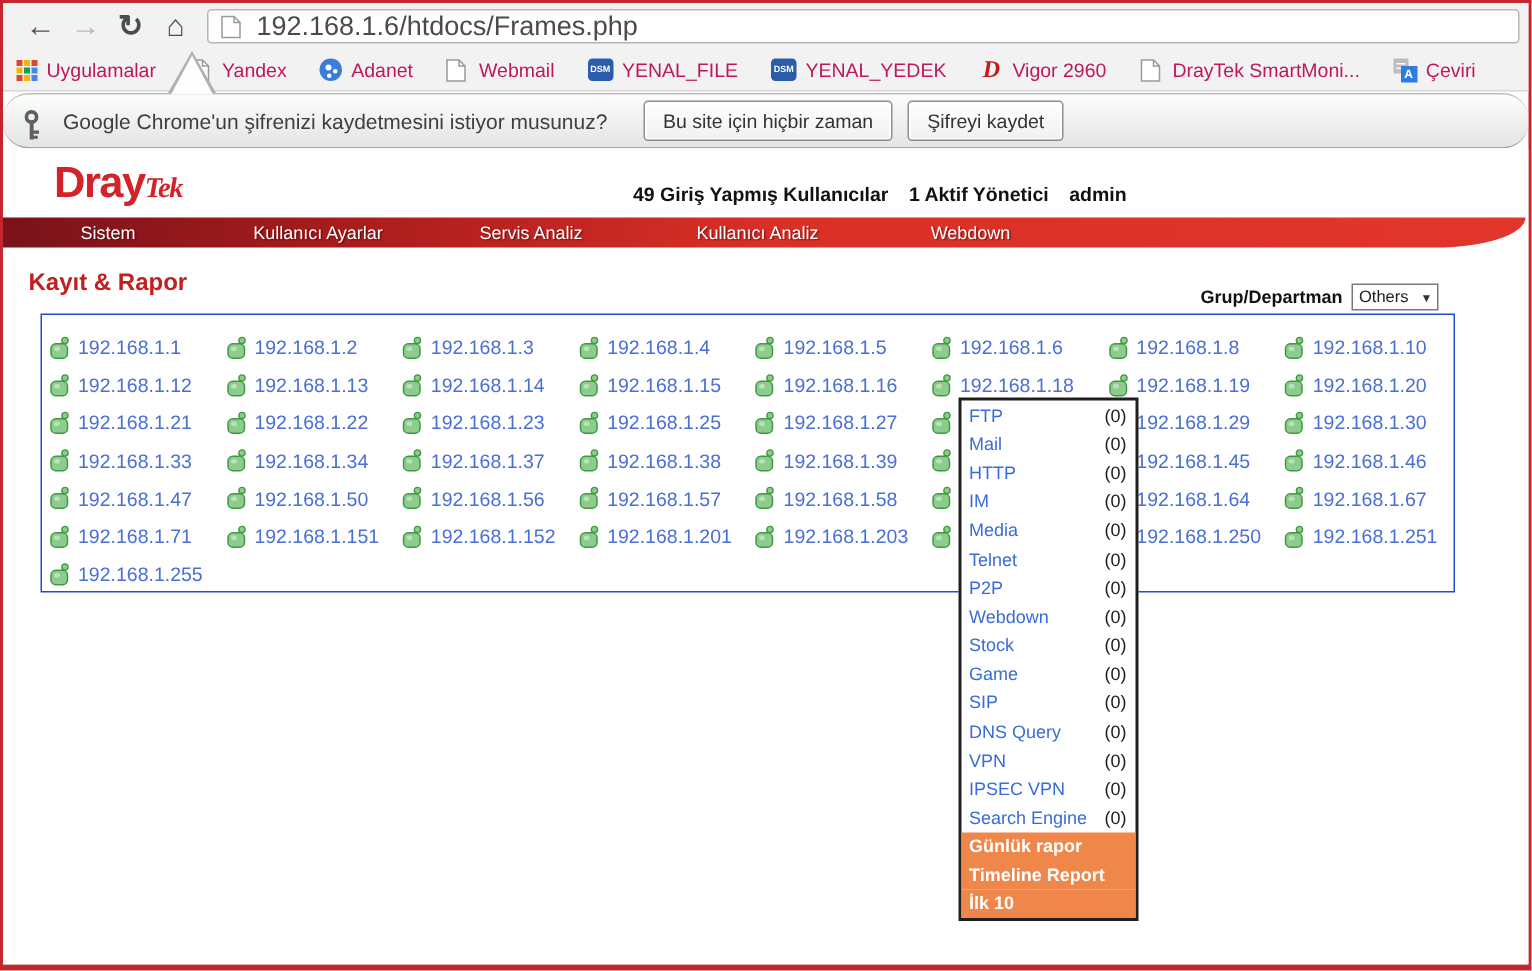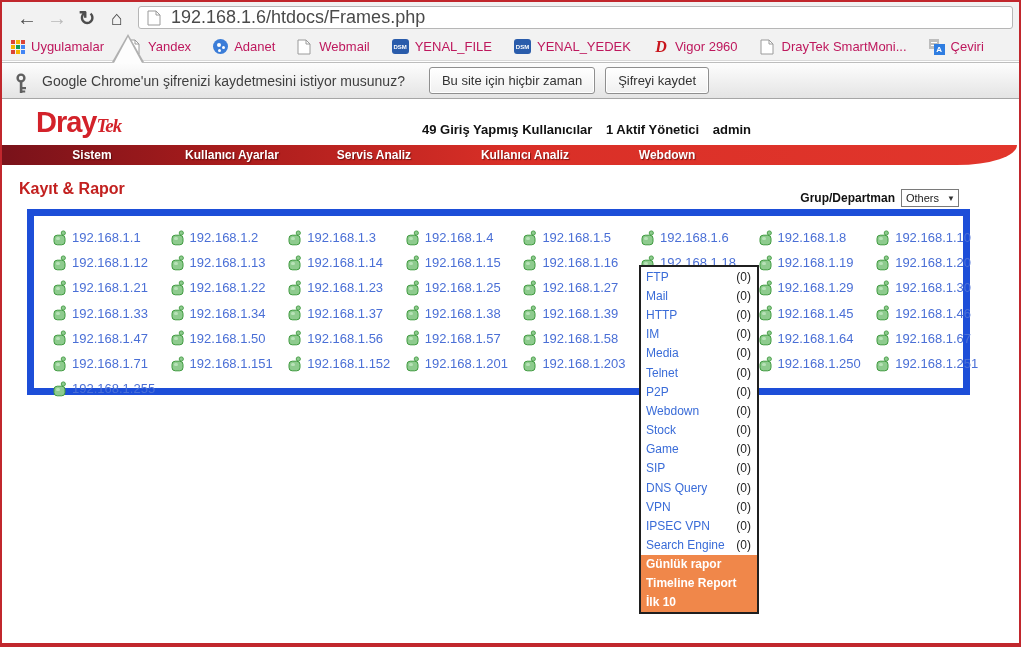--- a/index.html
+++ b/index.html
@@ -28,45 +28,45 @@
   .icon-circle i:nth-child(2){ left:9px; top:7px;}
   .icon-circle i:nth-child(3){ left:5px; top:10px;}
   .icon-dsm { width:17px; height:15px; background:#2a5cab; border-radius:3px; color:#fff; font-size:6px; font-weight:bold; display:flex; align-items:center; justify-content:center; letter-spacing:0; }
   .icon-dray { color:#c8161d; font-family:"Liberation Serif",serif; font-weight:bold; font-style:italic; font-size:16px; line-height:16px; text-align:center; }
   .icon-translate { }
   .icon-translate .sq1 { position:absolute; left:0; top:0; width:10px; height:10px; background:#bdbdbd; }
   .icon-translate .sq1 i { position:absolute; left:2px; top:3px; width:6px; height:1px; background:#fff; box-shadow:0 3px 0 #fff; display:block;}
   .icon-translate .sq2 { position:absolute; right:0; bottom:0; width:11px; height:11px; background:#2f7de1; color:#fff; font-size:8px; font-weight:bold; text-align:center; line-height:11px; }
 
   
-  #infobar { position:absolute; left:0; top:60px; width:100%; height:37px; background:linear-gradient(#fdfdfd,#e4e4e4); border-top:1px solid #bdbdbd; border-bottom:1px solid #a6a6a6; display:flex; align-items:center; padding:0 12px; }
+  #infobar { position:absolute; left:0; top:60px; width:100%; height:37px; background:linear-gradient(#fdfdfd,#e4e4e4); border-top:1px solid #bdbdbd; border-bottom:1px solid #a6a6a6; display:flex; align-items:center; padding:0 12px;border-radius:17px; }
   #infobar-message { font-size:14px; color:#3f3f3f; margin:0 14px 0 12px; }
   .infobar-btn { height:27px; background:linear-gradient(#fff,#f0f0f0); border:1px solid #8f8f8f; border-radius:3px; box-shadow:inset 0 0 0 1px #fff; font-size:13px; color:#333; padding:0 12px; margin-left:10px; cursor:pointer; }
   .notch { position:absolute; width:0; height:0; }
   #notch-outer { left:110px; top:32px; border-left:16px solid transparent; border-right:16px solid transparent; border-bottom:28px solid #b0b0b0; z-index:5; }
   #notch-inner { left:112px; top:35px; border-left:14px solid transparent; border-right:14px solid transparent; border-bottom:26px solid #fdfdfd; z-index:6; }
 
   
   #site { position:absolute; left:0; top:98px; width:100%; height:543px; background:#fff; }
   #logo { position:absolute; left:34px; top:6px; cursor:default; }
   #logo .p1 { color:#d3222a; font-size:29px; font-weight:bold; letter-spacing:-1px; }
   #logo .p2 { color:#d3222a; font-size:19px; font-weight:bold; font-style:italic; font-family:"Liberation Serif",serif; letter-spacing:-1px; }
   #stats { position:absolute; left:420px; top:22px; font-size:13px; font-weight:bold; color:#111; }
   #stats span { margin-right:10px; }
   #navbar { position:absolute; left:0; top:45px; width:1015px; height:20px; background:linear-gradient(90deg,#79121a 0%,#a81c1c 22%,#d92f27 50%,#e2362c 100%); border-bottom-right-radius:60px 20px; }
-  .nav-item { position:absolute; top:0; transform:translateX(-50%); color:#fff; font-size:12px; font-weight:bold; line-height:20px; text-shadow:1px 1px 1px rgba(60,0,0,.55); cursor:pointer; white-space:nowrap;margin-left:20px; }
+  .nav-item { position:absolute; top:0; transform:translateX(-50%); color:#fff; font-size:12px; font-weight:normal; line-height:20px; text-shadow:1px 1px 1px rgba(60,0,0,.55); cursor:pointer; white-space:nowrap; }
 
   #content { position:absolute; left:0; top:65px; width:100%; height:478px; }
   #page-title { position:absolute; left:17px; top:15px; font-size:16px; font-weight:bold; color:#c2201f; }
   #group-area { position:absolute; right:60px; top:24px; display:flex; align-items:center; }
   #group-label { font-size:12px; font-weight:bold; color:#111; margin-right:6px; }
   #group-select { width:58px; height:18px; background:#fff; border:1px solid #7a7a7a; font-size:11px; color:#222; display:flex; align-items:center; justify-content:space-between; padding:0 3px 0 4px; cursor:pointer; }
   #group-select .caret { font-size:8px; color:#333; }
 
-  #hosts-box { position:absolute; left:25px; top:44px; width:943px; height:186px; border:7px solid #1d4ed8; padding-top:9px; padding-left:19px; }
+  #hosts-box { position:absolute; left:25px; top:44px; width:943px; height:186px; border:1px solid #1d4ed8; padding-top:9px; padding-left:5px; }
   .host-row { display:flex; height:25.2px; align-items:center; }
   .host-cell { width:117.6px; flex:none; display:flex; align-items:center; gap:5px; cursor:pointer; }
   .host-ip { font-size:13px; color:#4a6fd6; white-space:nowrap; }
   .person svg { display:block; }
 
   #popup { position:absolute; left:637px; top:100px; width:120px; background:#fff; border:2px solid #1f1f1f; z-index:10; }
   .popup-item { height:19.2px; display:flex; align-items:center; justify-content:space-between; padding:0 6px 0 5px; cursor:pointer; }
   .popup-item .lbl { font-size:12px; color:#3a6cd8; }
   .popup-item .cnt { font-size:12px; color:#1d1d1d; }
   .popup-action { height:19px; line-height:19px; background:#f0874a; color:#fff; font-size:12px; font-weight:bold; padding-left:5px; cursor:pointer; }

